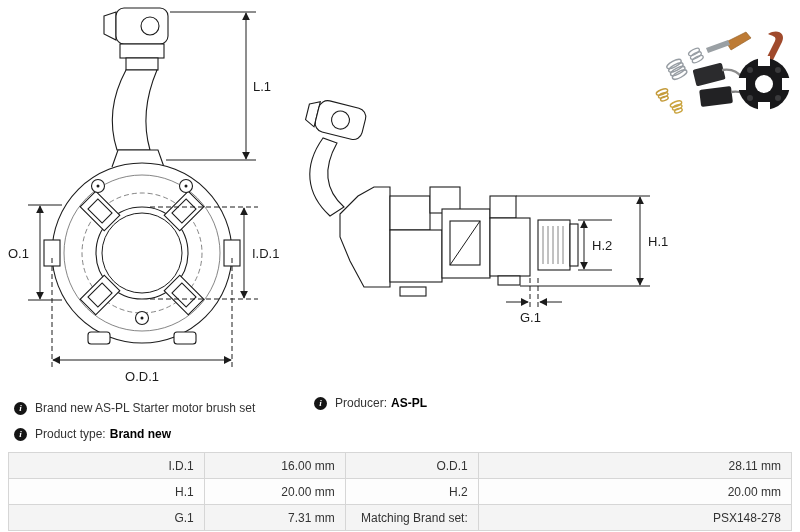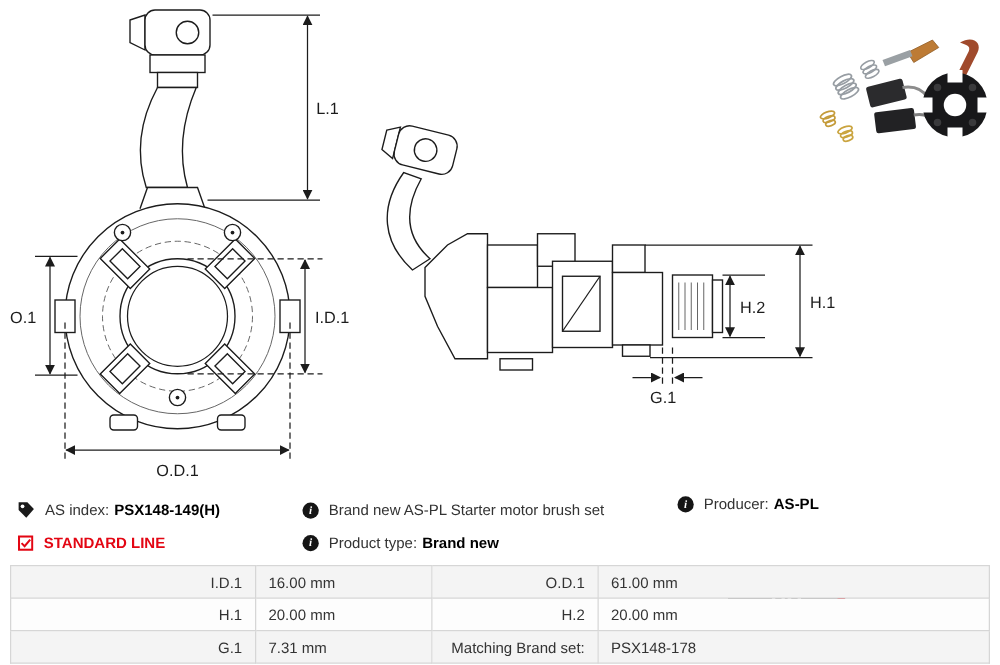--- a/index.html
+++ b/index.html
@@ -35,21 +35,21 @@
   .logo{display:flex;flex-direction:row;align-items:flex-end;justify-content:space-between;}
   .tagline{font-size:7px;letter-spacing:.4px;color:#8a8a8a;margin-top:1px;}
 
   
   .tbl{position:absolute;top:452px;left:8px;width:784px;border-collapse:collapse;
        font-size:12px;color:#333;table-layout:fixed;}
   .tbl td{border:1px solid #d6d6d6;height:25px;padding:0 10px;overflow:hidden;}
   .tbl tr:nth-child(odd){background:#f4f4f4;}
   .tbl tr:nth-child(even){background:#fdfdfd;}
   td.lbl{text-align:right;}
-  td.val{text-align:left;}
+  td.val{text-align:right;}
 </style>
 </head>
 <body>
 
 <svg class="drawing" width="800" height="390" viewBox="0 0 800 390">
   <defs>
     <marker id="ah" viewBox="0 0 10 10" refX="9" refY="5" markerWidth="8" markerHeight="8" orient="auto-start-reverse">
       <path d="M0,0 L10,5 L0,10 z" fill="#1c1c1c"></path>
     </marker>
   </defs>
@@ -222,42 +222,20 @@
     </g>
     <g transform="translate(28,76) rotate(-20)" stroke="#caa43f" fill="none" stroke-width="1.4">
       <ellipse rx="6" ry="2.4"></ellipse>
         <ellipse cy="3.5" rx="5" ry="2.2"></ellipse>
         <ellipse cy="7" rx="4" ry="2"></ellipse>
     </g>
   </g>
 </svg>
 
 <div class="info">
-  <div class="col1">
-    <div class="irow">
-      <span class="icn">
-        <svg width="14" height="14" viewBox="0 0 16 16">
-            <path d="M9 1 L15 7 L8 15 L1 8 L1 1 Z" fill="#1a1a1a"></path>
-            <circle cx="4.6" cy="4.6" r="1.7" fill="#ffffff"></circle>
-          </svg>
-      </span>
-      <span>AS index:</span>
-      <span class="gap"></span>
-      <b>PSX148-149(H)</b>
-    </div>
-    <div class="irow red">
-      <span class="icn">
-        <svg width="13" height="13" viewBox="0 0 16 16">
-            <rect x="1.5" y="1.5" width="13" height="13" fill="none" stroke="#e30613" stroke-width="2"></rect>
-            <path d="M4 8 l3 3 l5.5 -6.5" stroke="#e30613" stroke-width="2" fill="none"></path>
-          </svg>
-      </span>
-      <b>STANDARD LINE</b>
-    </div>
-  </div>
 
   <div class="col2">
     <div class="irow">
       <span class="icn icon-info"></span>
       <span>Brand new AS-PL Starter motor brush set</span>
     </div>
     <div class="irow">
       <span class="icn icon-info"></span>
       <span>Product type:</span>
       <span class="gap"></span>
@@ -290,28 +268,28 @@
       <col style="width:25%">
       <col style="width:18%">
       <col style="width:17%">
       <col style="width:40%">
     </colgroup>
   <tbody>
     <tr>
       <td class="lbl">I.D.1</td>
       <td class="val">16.00 mm</td>
       <td class="lbl">O.D.1</td>
-      <td class="val">61.00 mm</td>
+      <td class="val">28.11 mm</td>
     </tr>
     <tr>
       <td class="lbl">H.1</td>
       <td class="val">20.00 mm</td>
       <td class="lbl">H.2</td>
       <td class="val">20.00 mm</td>
     </tr>
     <tr>
       <td class="lbl">G.1</td>
       <td class="val">7.31 mm</td>
       <td class="lbl">Matching Brand set:</td>
-      <td class="val">PSX148-178</td>
+      <td class="val">PSX148-278</td>
     </tr>
   </tbody>
 </table>
 
 </body></html>

